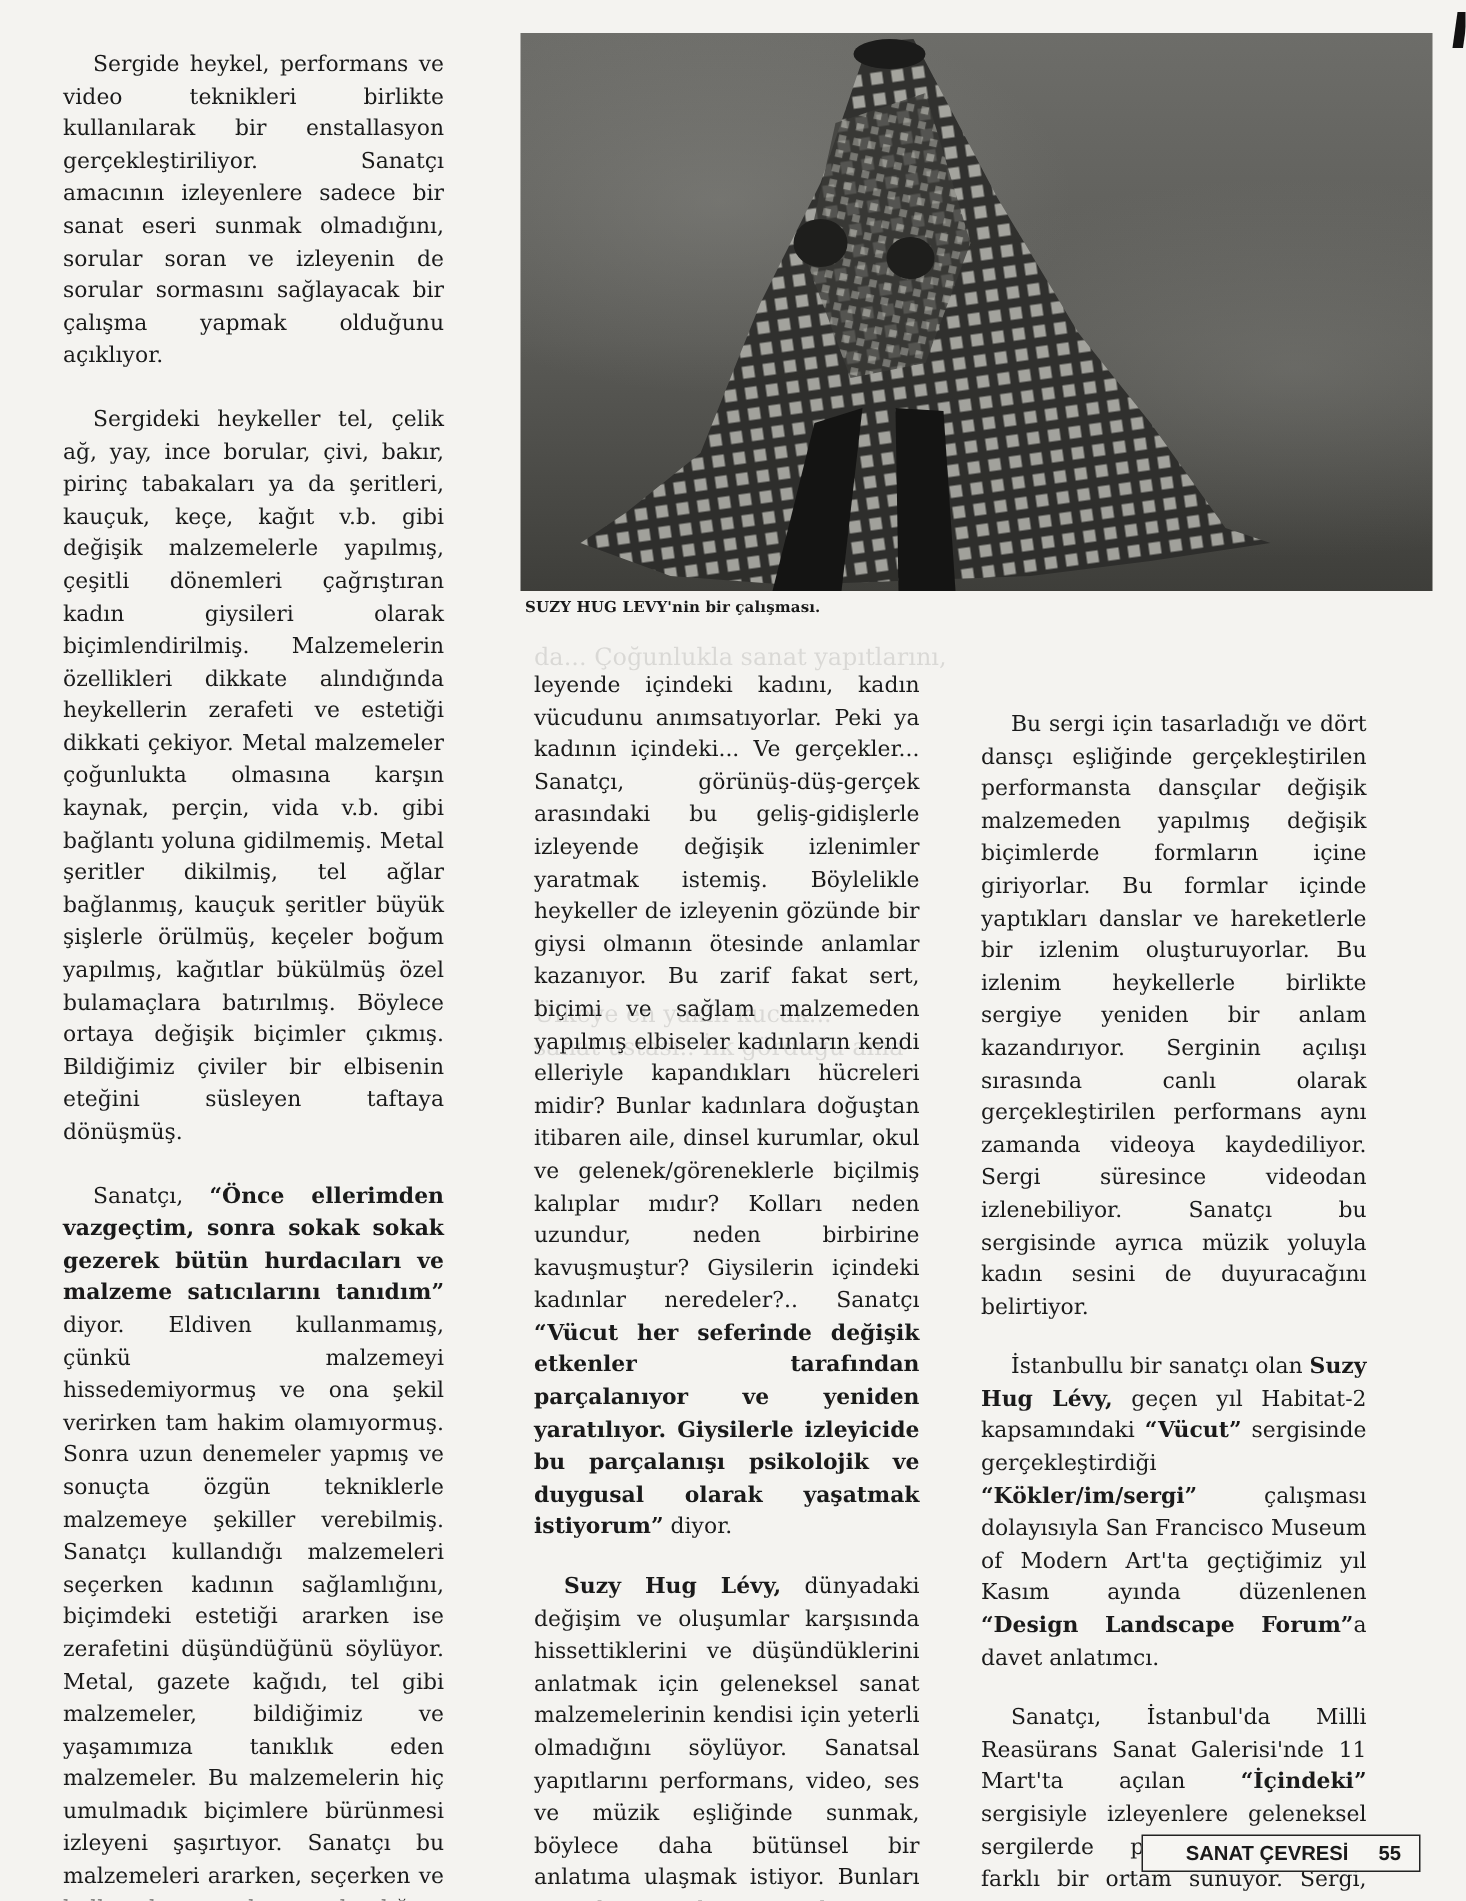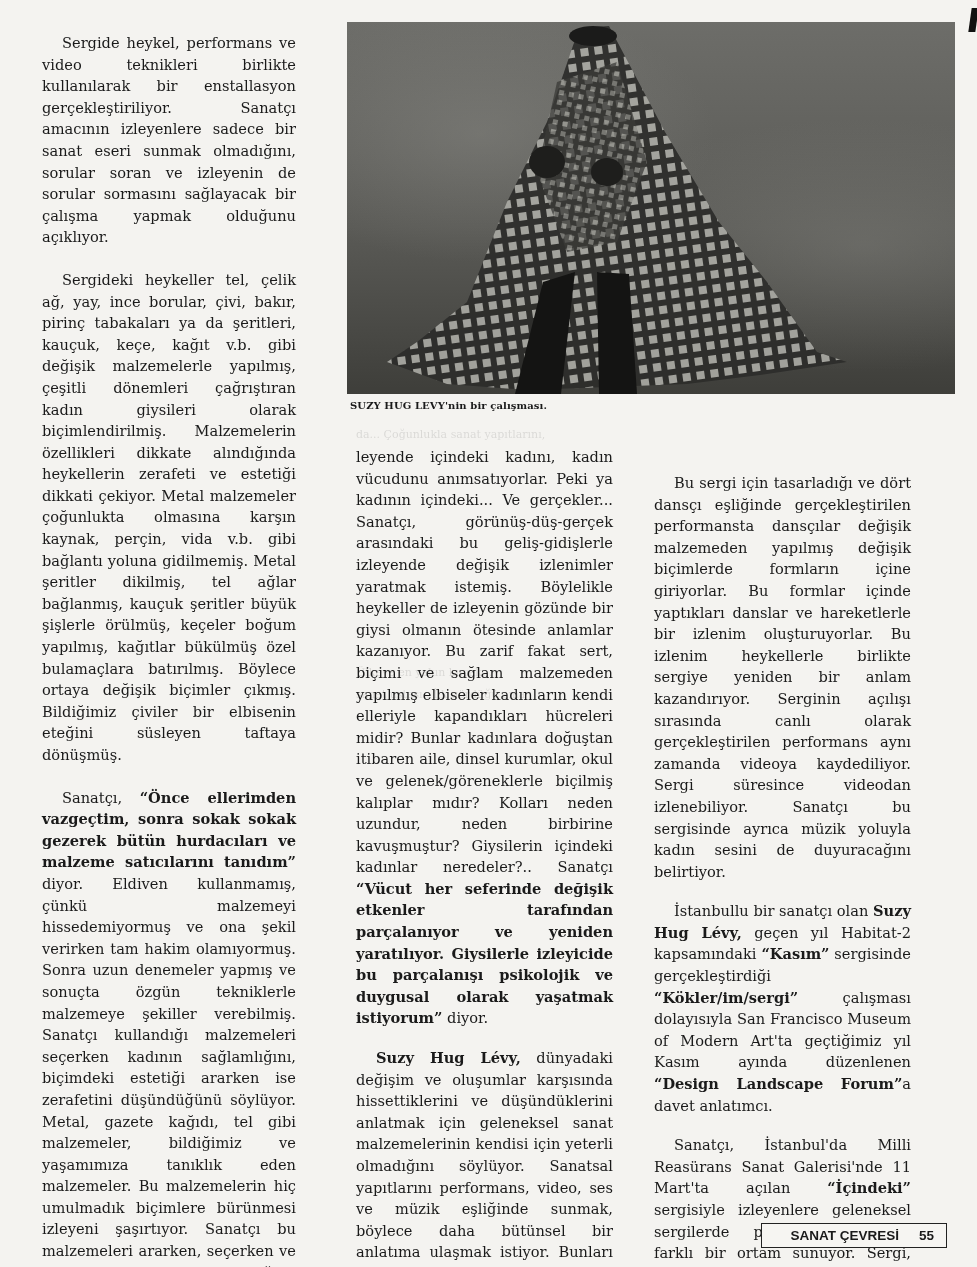--- a/index.html
+++ b/index.html
@@ -33,21 +33,21 @@
       linear-gradient(180deg, #6d6d69 0%, #5a5a56 55%, #4e4e4a 75%, #3e3e3a 100%);
     overflow: hidden;
   }
   .photo svg { position: absolute; left: 0; top: 0; width: 100%; height: 100%; }
   .caption {
     position: absolute; left: 350px; top: 400px; width: 300px;
     font-family: "DejaVu Serif", serif; font-weight: bold; font-size: 10px;
     letter-spacing: 0.1px; white-space: nowrap;
   }
   .bleed {
-    position: absolute; color: rgba(0,0,0,0.11); font-size: 11px;
+    position: absolute; color: rgba(0,0,0,0.11); font-size: 16px;
     font-family: "DejaVu Serif", serif; white-space: nowrap; pointer-events: none;
   }
   .footer-box {
     position: absolute; left: 761px; top: 1223px; width: 186px; height: 25px;
     border: 1.5px solid #222; box-sizing: border-box;
     display: flex; align-items: center; justify-content: flex-end;
     font-family: "Liberation Sans", sans-serif; font-weight: bold; font-size: 13.5px;
     padding-right: 12px; gap: 20px; background: #f6f5f2;
   }
   .edge-mark {
@@ -93,20 +93,20 @@
 </div>
 <div class="caption">SUZY HUG LEVY'nin bir çalışması.</div>
 
 <div class="col" id="col2">
   <p class="cont"><span>leyende içindeki kadını, kadın vücudunu anımsatıyorlar. Peki ya kadının içindeki... Ve gerçekler... Sanatçı, görünüş-düş-gerçek arasındaki bu geliş-gidişlerle izleyende değişik izlenimler yaratmak istemiş. Böylelikle heykeller de izleyenin gözünde bir giysi olmanın ötesinde anlamlar kazanıyor. Bu zarif fakat sert, biçimi ve sağlam malzemeden yapılmış elbiseler kadınların kendi elleriyle kapandıkları hücreleri midir? Bunlar kadınlara doğuştan itibaren aile, dinsel kurumlar, okul ve gelenek/göreneklerle biçilmiş kalıplar mıdır? Kolları neden uzundur, neden birbirine kavuşmuştur? Giysilerin içindeki kadınlar neredeler?.. Sanatçı </span><b>“Vücut her seferinde değişik etkenler tarafından parçalanıyor ve yeniden yaratılıyor. Giysilerle izleyicide bu parçalanışı psikolojik ve duygusal olarak yaşatmak istiyorum”</b><span> diyor.</span></p>
   <p><b>Suzy Hug Lévy,</b><span> dünyadaki değişim ve oluşumlar karşısında hissettiklerini ve düşündüklerini anlatmak için geleneksel sanat malzemelerinin kendisi için yeterli olmadığını söylüyor. Sanatsal yapıtlarını performans, video, ses ve müzik eşliğinde sunmak, böylece daha bütünsel bir anlatıma ulaşmak istiyor. Bunları yaparken anlatımcı olmamaya özen gösterdiğini belirtiyor.</span></p>
 </div>
 
 <div class="col" id="col3">
   <p>Bu sergi için tasarladığı ve dört dansçı eşliğinde gerçekleştirilen performansta dansçılar değişik malzemeden yapılmış değişik biçimlerde formların içine giriyorlar. Bu formlar içinde yaptıkları danslar ve hareketlerle bir izlenim oluşturuyorlar. Bu izlenim heykellerle birlikte sergiye yeniden bir anlam kazandırıyor. Serginin açılışı sırasında canlı olarak gerçekleştirilen performans aynı zamanda videoya kaydediliyor. Sergi süresince videodan izlenebiliyor. Sanatçı bu sergisinde ayrıca müzik yoluyla kadın sesini de duyuracağını belirtiyor.</p>
-  <p><span>İstanbullu bir sanatçı olan </span><b>Suzy Hug Lévy,</b><span> geçen yıl Habitat-2 kapsamındaki </span><b>“Kasım”</b><span> sergisinde gerçekleştirdiği </span><b>“Kökler/im/sergi”</b><span> çalışması dolayısıyla San Francisco Museum of Modern Art'ta geçtiğimiz yıl Kasım ayında düzenlenen </span><b>“Design Landscape Forum”</b><span>a davet anlatımcı.</span></p>
+  <p><span>İstanbullu bir sanatçı olan </span><b>Suzy Hug Lévy,</b><span> geçen yıl Habitat-2 kapsamındaki </span><b>“Vücut”</b><span> sergisinde gerçekleştirdiği </span><b>“Kökler/im/sergi”</b><span> çalışması dolayısıyla San Francisco Museum of Modern Art'ta geçtiğimiz yıl Kasım ayında düzenlenen </span><b>“Design Landscape Forum”</b><span>a davet anlatımcı.</span></p>
   <p><span>Sanatçı, İstanbul'da Milli Reasürans Sanat Galerisi'nde 11 Mart'ta açılan </span><b>“İçindeki”</b><span> sergisiyle izleyenlere geleneksel sergilerde pek karşılaşmayan farklı bir ortam sunuyor. Sergi, Dünya Kadınlar Günü'nde bir kadın sanatçının çok bilinen ve çok da uygun olmayan malzemelerle nasıl yaratıcı olabileceğini göstererek kadınların dünyasından pırıltılı bir ışık yayıyor.</span></p>
 </div>
 
 <div class="footer-box">
   <span>SANAT ÇEVRESİ</span>
   <span>55</span>
 </div>
 
 </body></html>

